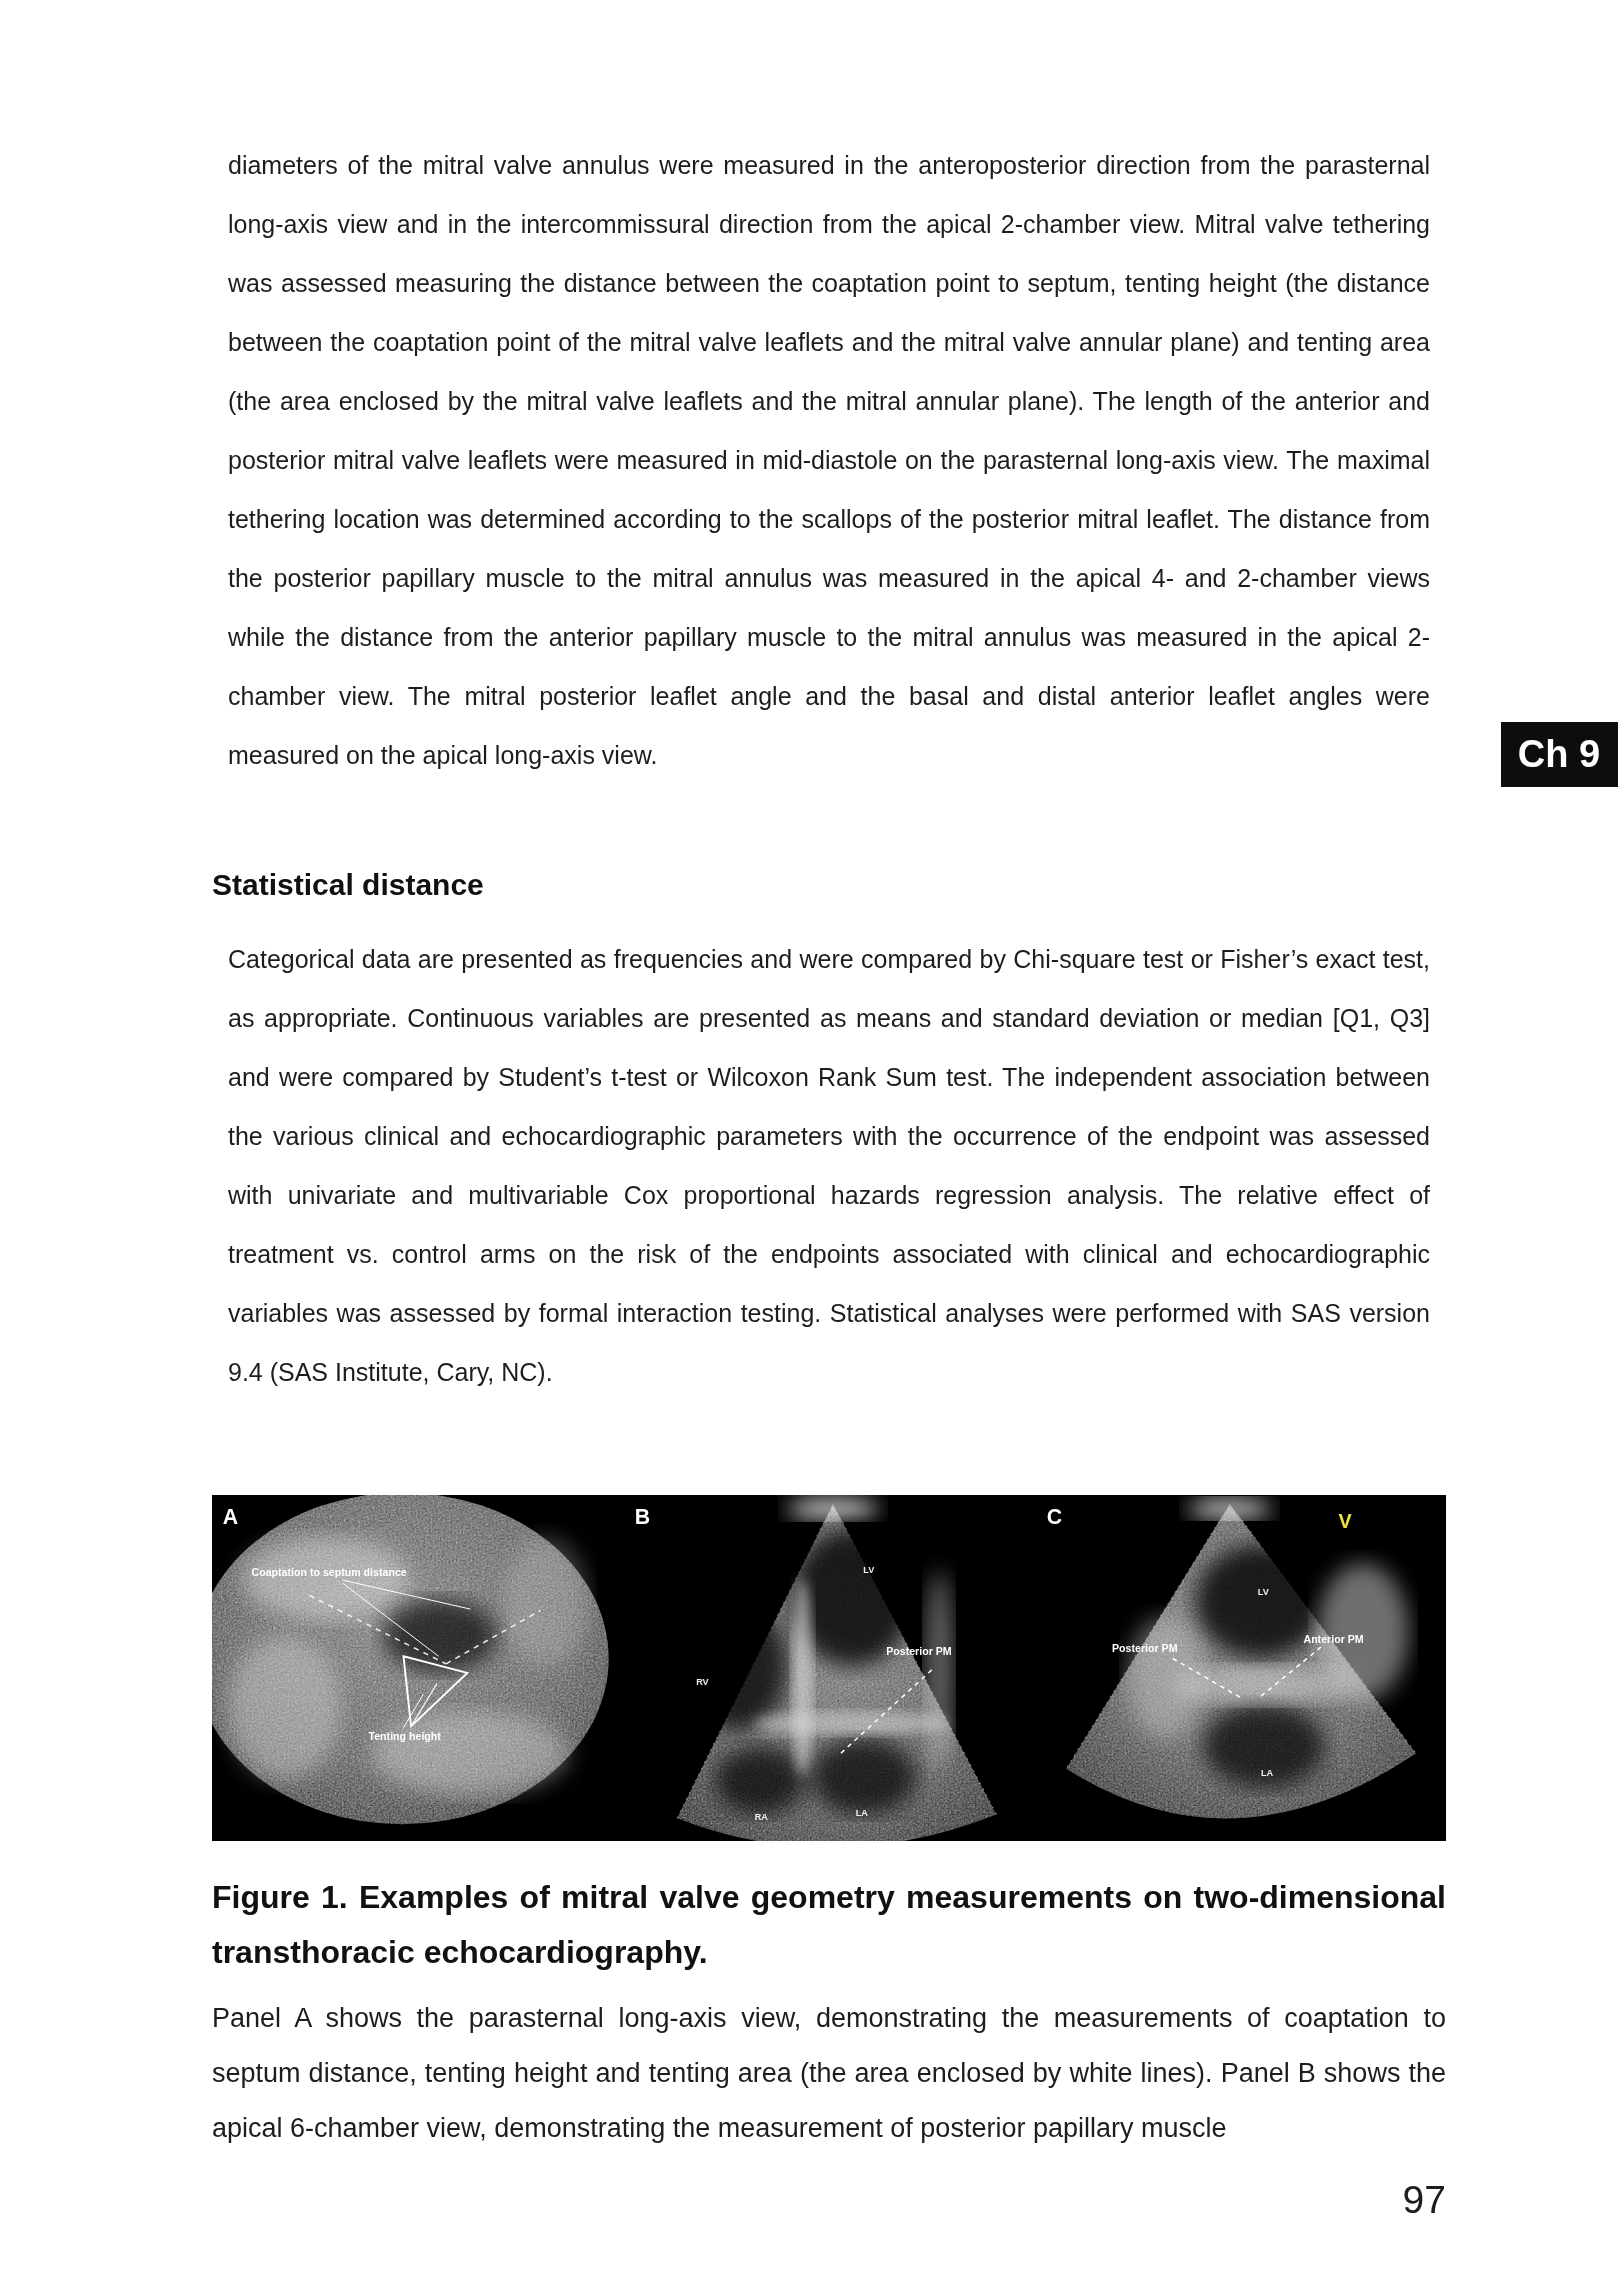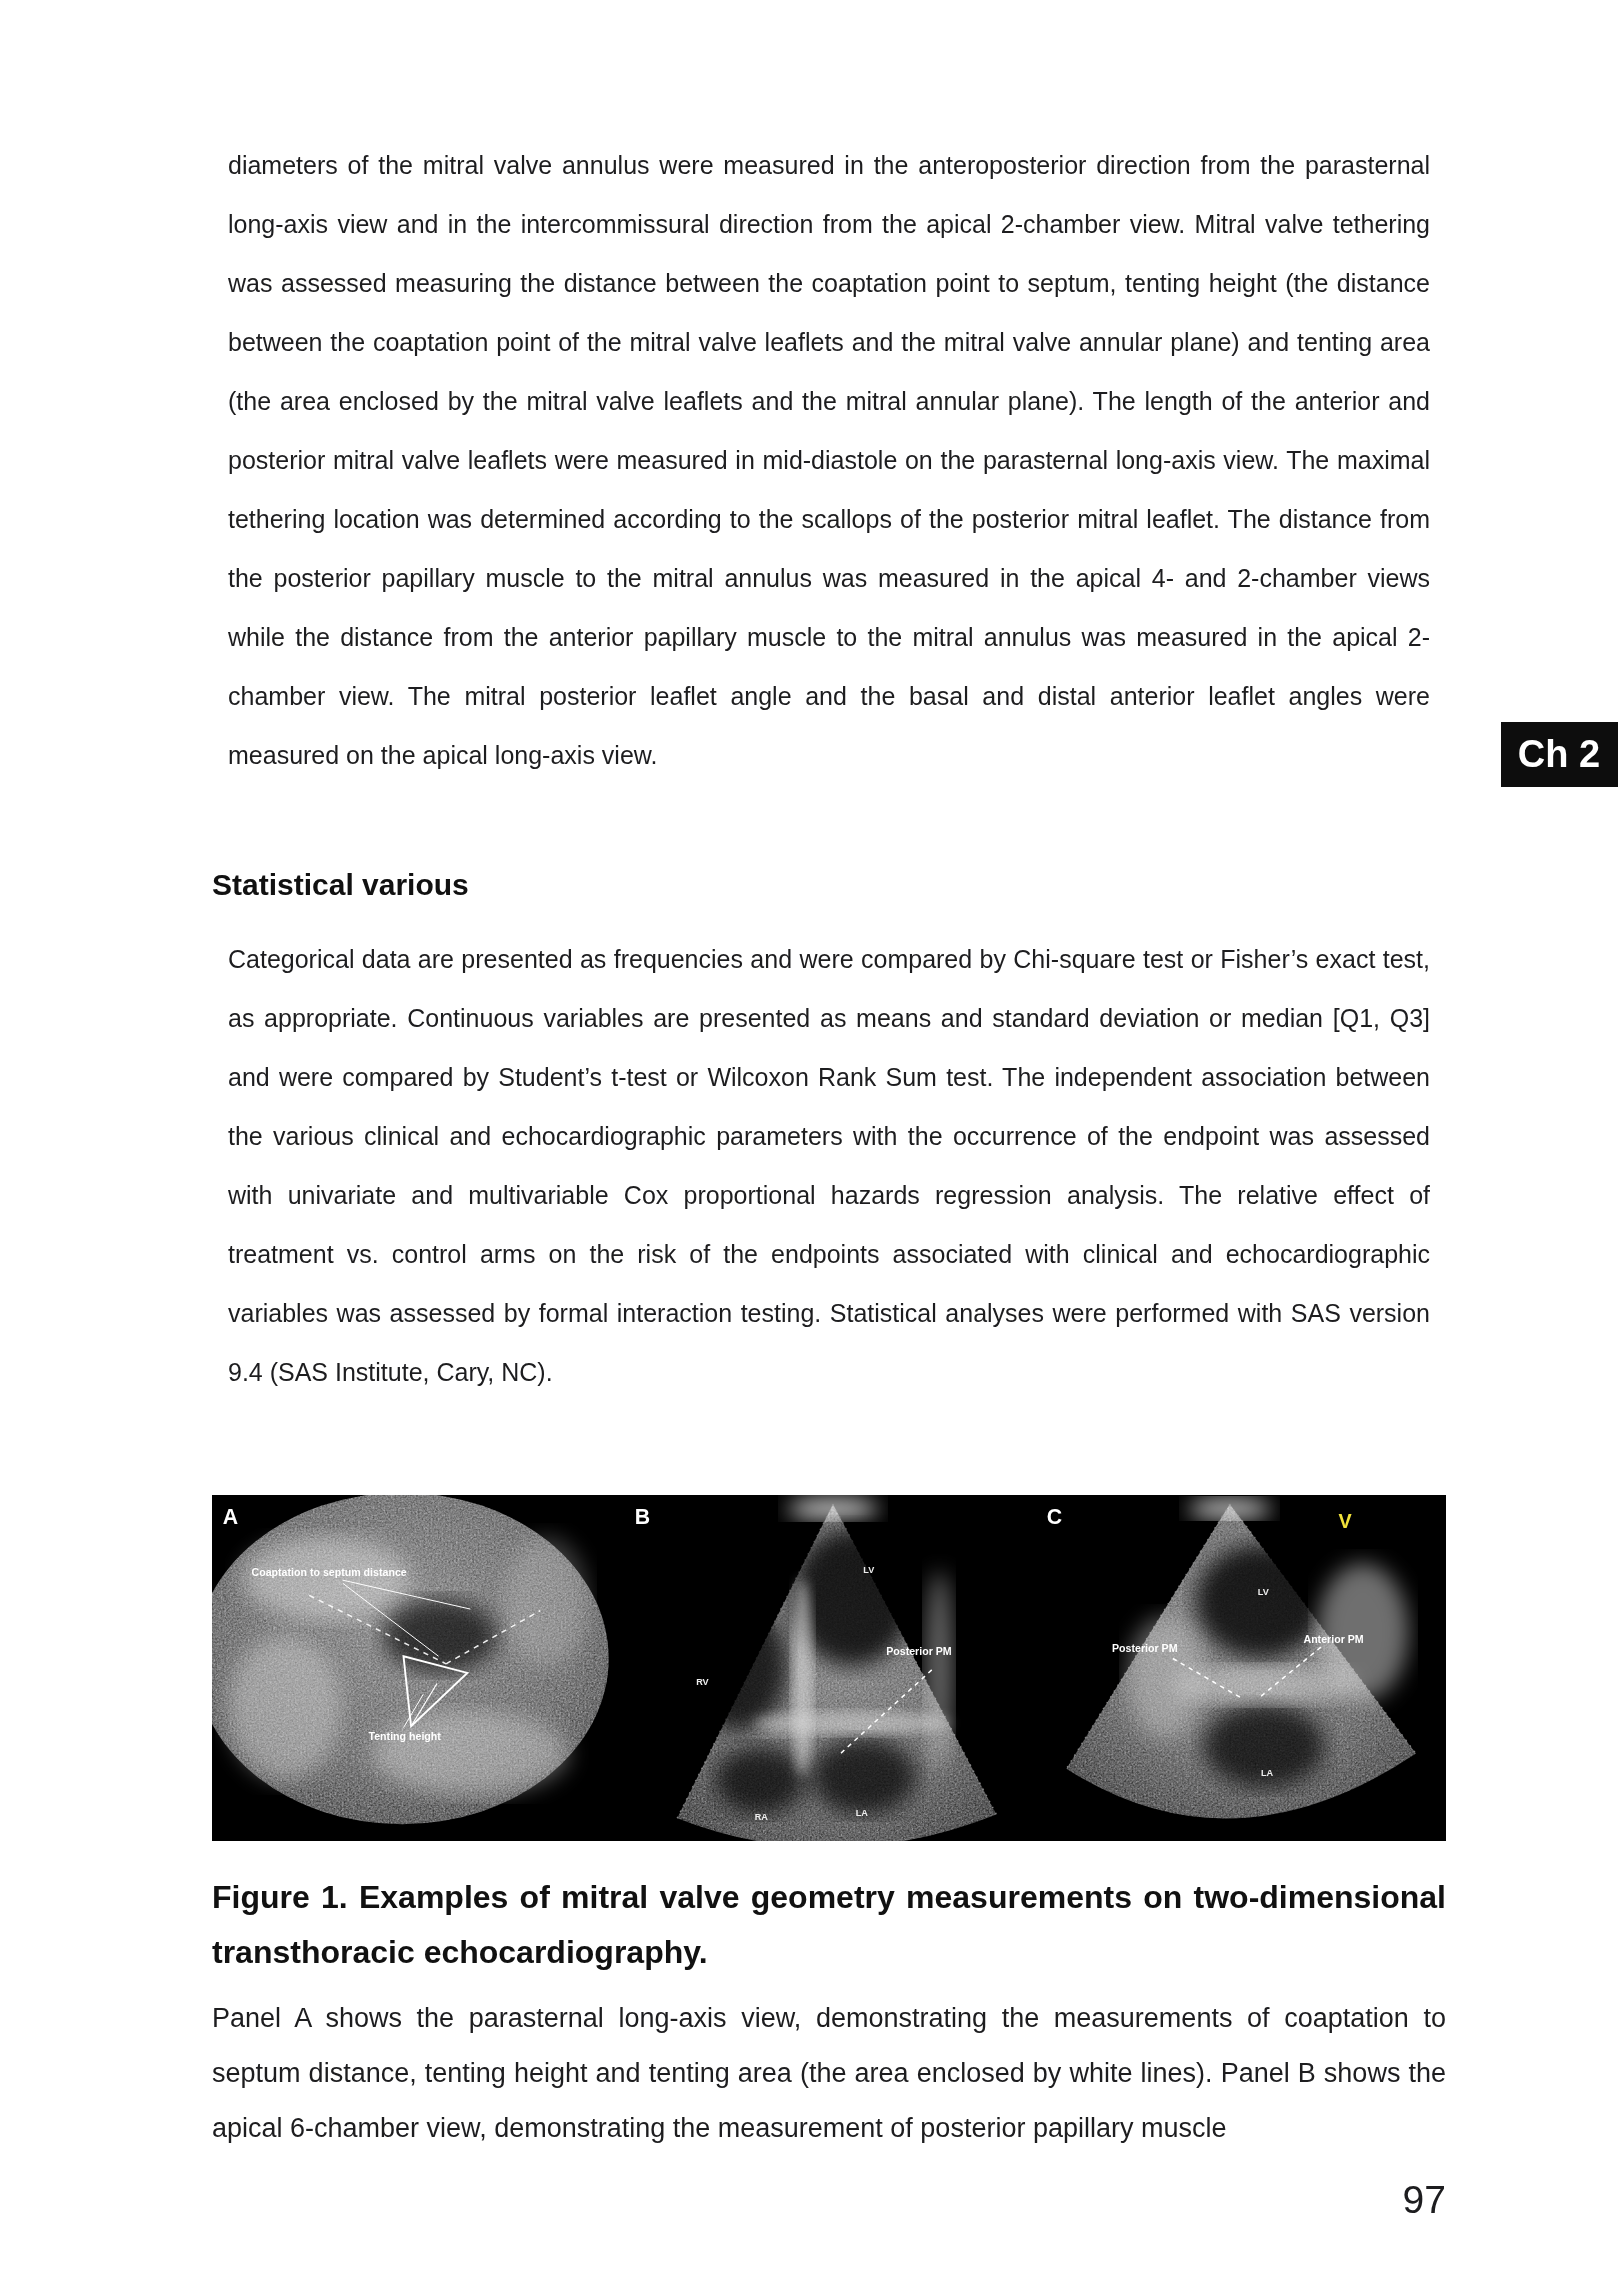--- a/index.html
+++ b/index.html
@@ -117,21 +117,21 @@
       <filter id="blur14">
           <feGaussianBlur stdDeviation="14"></feGaussianBlur>
         </filter>
     </defs>
   </svg>
 
   <div class="content">
 
     <p class="body-text">diameters of the mitral valve annulus were measured in the anteroposterior direction from the parasternal long-axis view and in the intercommissural direction from the apical 2-chamber view. Mitral valve tethering was assessed measuring the distance between the coaptation point to septum, tenting height (the distance between the coaptation point of the mitral valve leaflets and the mitral valve annular plane) and tenting area (the area enclosed by the mitral valve leaflets and the mitral annular plane). The length of the anterior and posterior mitral valve leaflets were measured in mid-diastole on the parasternal long-axis view. The maximal tethering location was determined according to the scallops of the posterior mitral leaflet. The distance from the posterior papillary muscle to the mitral annulus was measured in the apical 4- and 2-chamber views while the distance from the anterior papillary muscle to the mitral annulus was measured in the apical 2-chamber view. The mitral posterior leaflet angle and the basal and distal anterior leaflet angles were measured on the apical long-axis view.</p>
 
-    <h2 class="section-heading">Statistical various</h2>
+    <h2 class="section-heading">Statistical distance</h2>
 
     <p class="body-text">Categorical data are presented as frequencies and were compared by Chi-square test or Fisher’s exact test, as appropriate. Continuous variables are presented as means and standard deviation or median [Q1, Q3] and were compared by Student’s t-test or Wilcoxon Rank Sum test. The independent association between the various clinical and echocardiographic parameters with the occurrence of the endpoint was assessed with univariate and multivariable Cox proportional hazards regression analysis. The relative effect of treatment vs. control arms on the risk of the endpoints associated with clinical and echocardiographic variables was assessed by formal interaction testing. Statistical analyses were performed with SAS version 9.4 (SAS Institute, Cary, NC).</p>
 
     <figure class="figure">
       <div class="panels">
 
         <svg class="panel" viewBox="0 0 540 455" preserveAspectRatio="none">
           <rect x="0" y="0" width="540" height="455" fill="#000"></rect>
           <ellipse cx="250" cy="215" rx="272" ry="218" fill="url(#gBase)"></ellipse>
           <ellipse cx="250" cy="215" rx="272" ry="218" fill="#fff" filter="url(#speckle)" opacity="0.55"></ellipse>
@@ -199,18 +199,18 @@
 
       </div>
       <figcaption>
         <p class="caption-title">Figure 1. Examples of mitral valve geometry measurements on two-dimensional transthoracic echocardiography.</p>
         <p class="caption-body">Panel A shows the parasternal long-axis view, demonstrating the measurements of coaptation to septum distance, tenting height and tenting area (the area enclosed by white lines). Panel B shows the apical 6-chamber view, demonstrating the measurement of posterior papillary muscle</p>
       </figcaption>
     </figure>
 
   </div>
 
-  <div class="chapter-tab">Ch 2</div>
+  <div class="chapter-tab">Ch 9</div>
 
   <div class="page-number">97</div>
 
 </div>
 
 
 </body></html>

